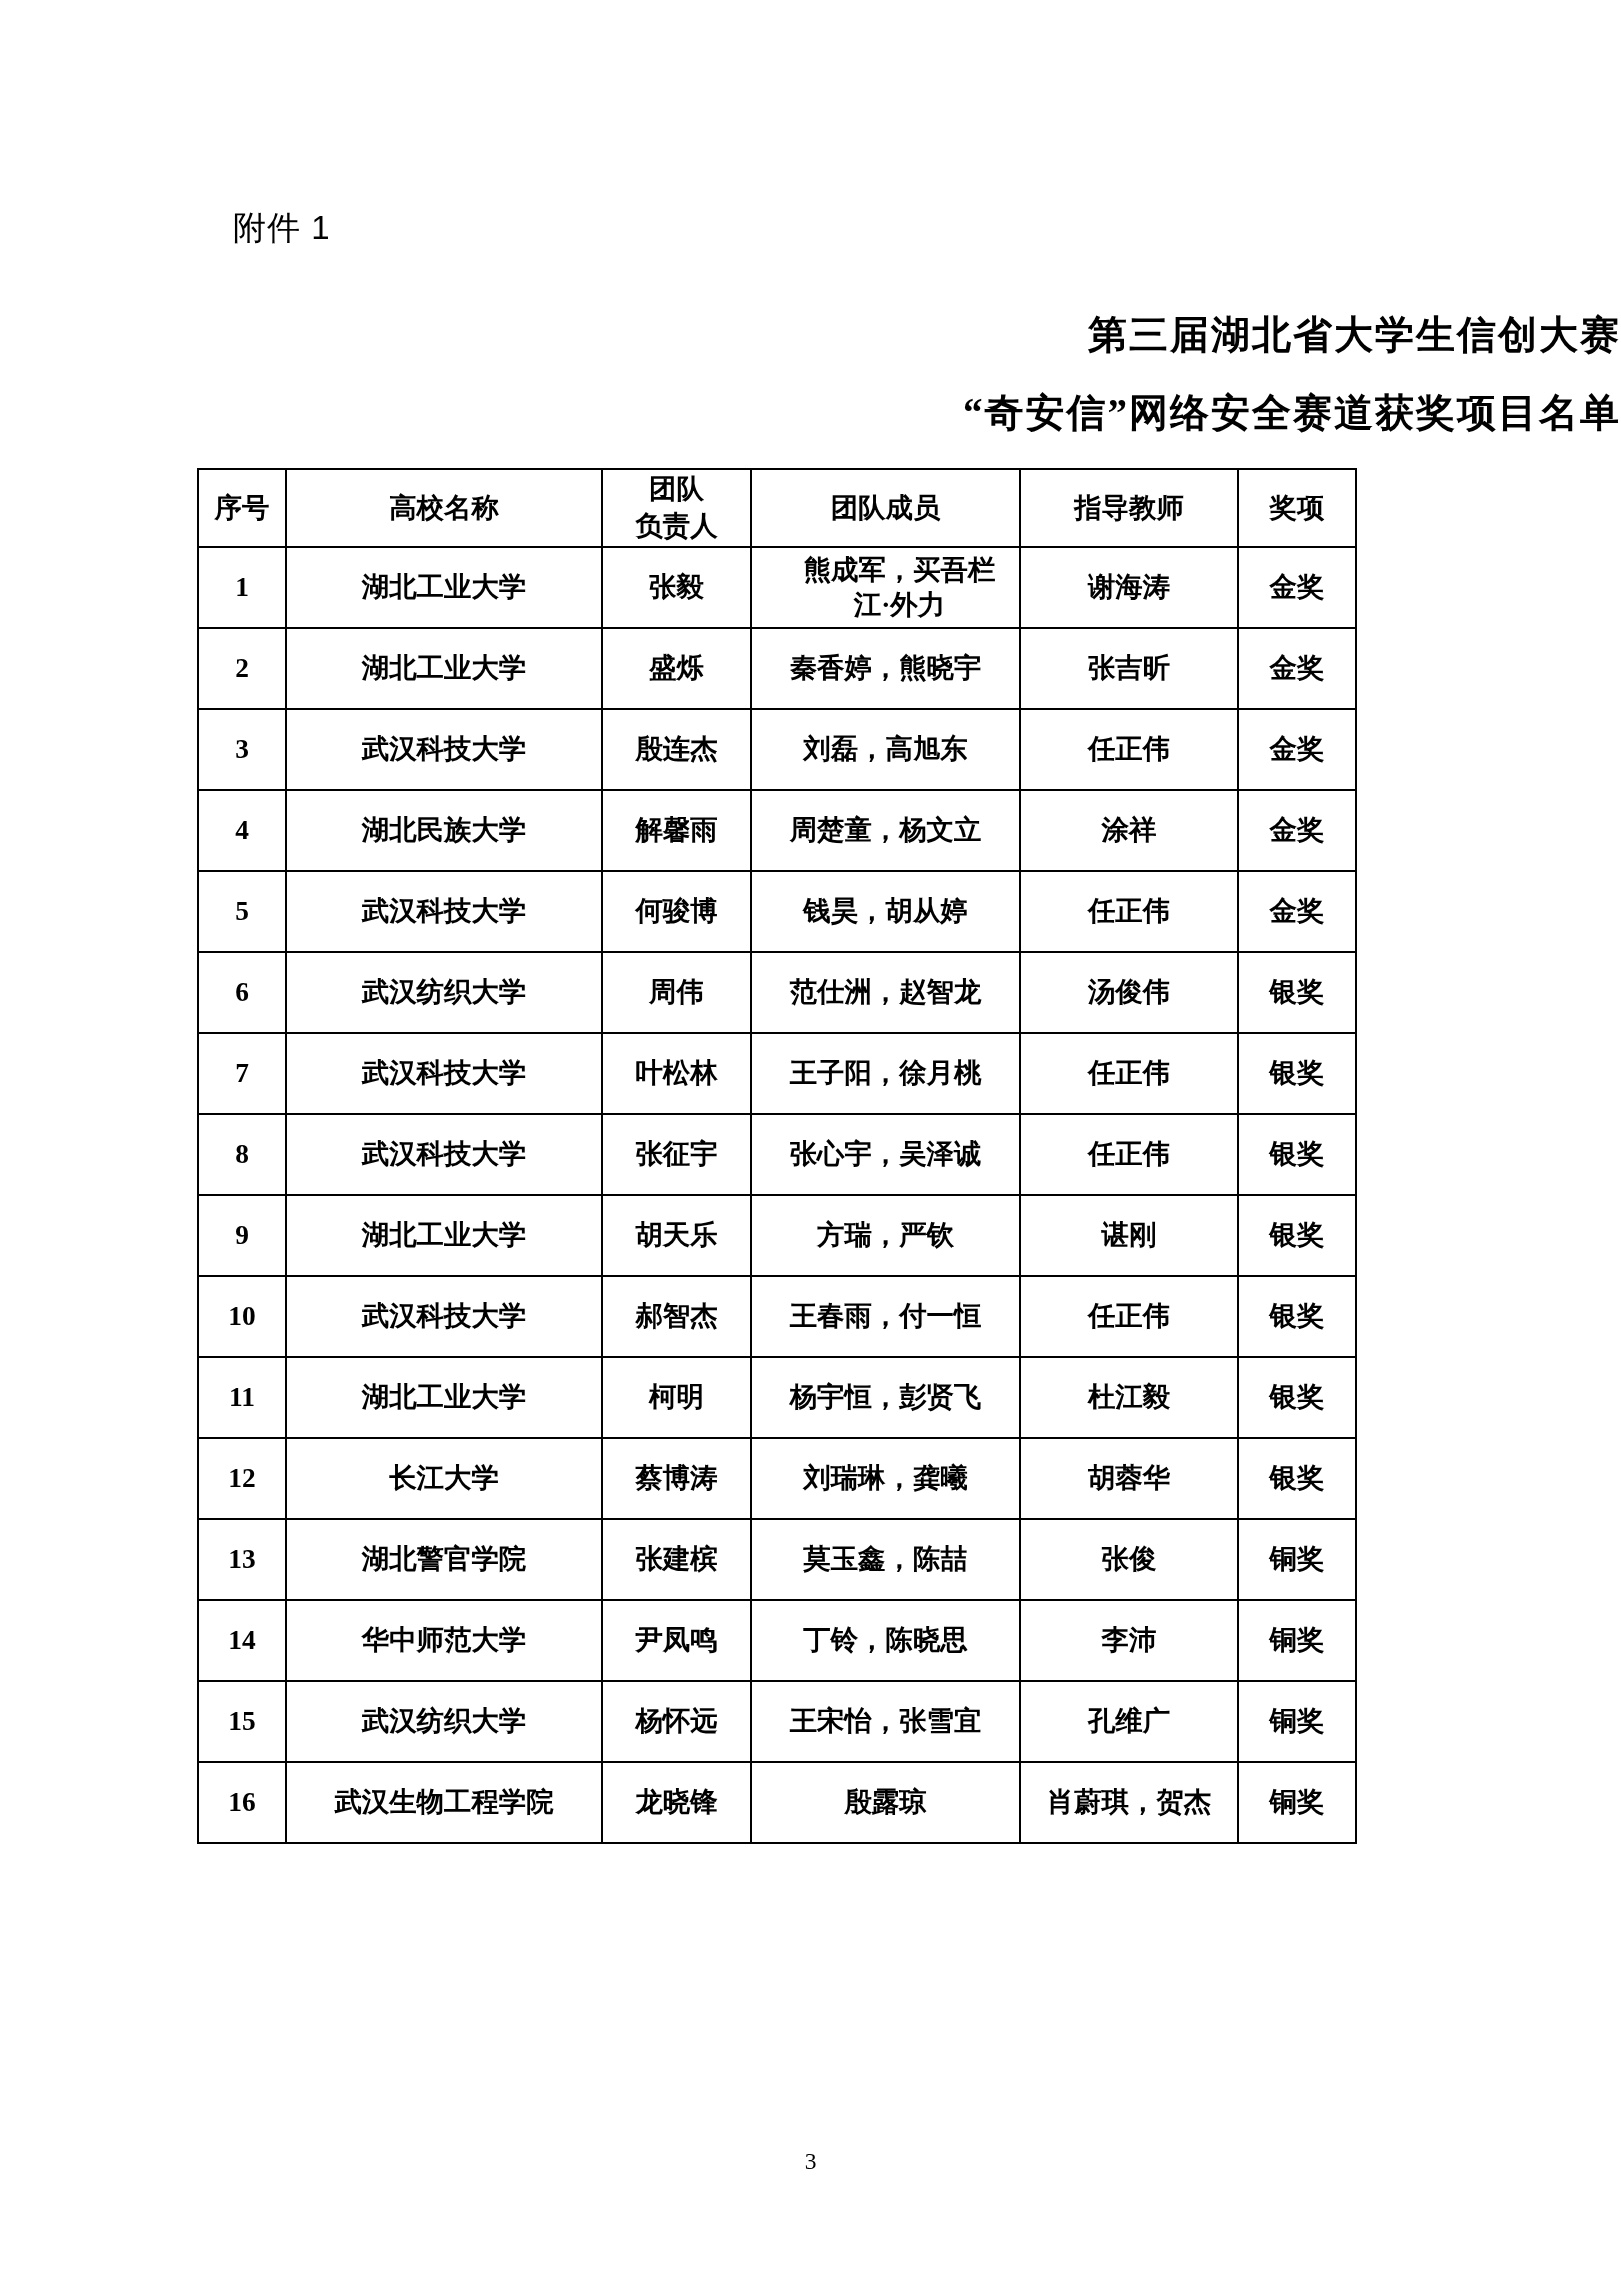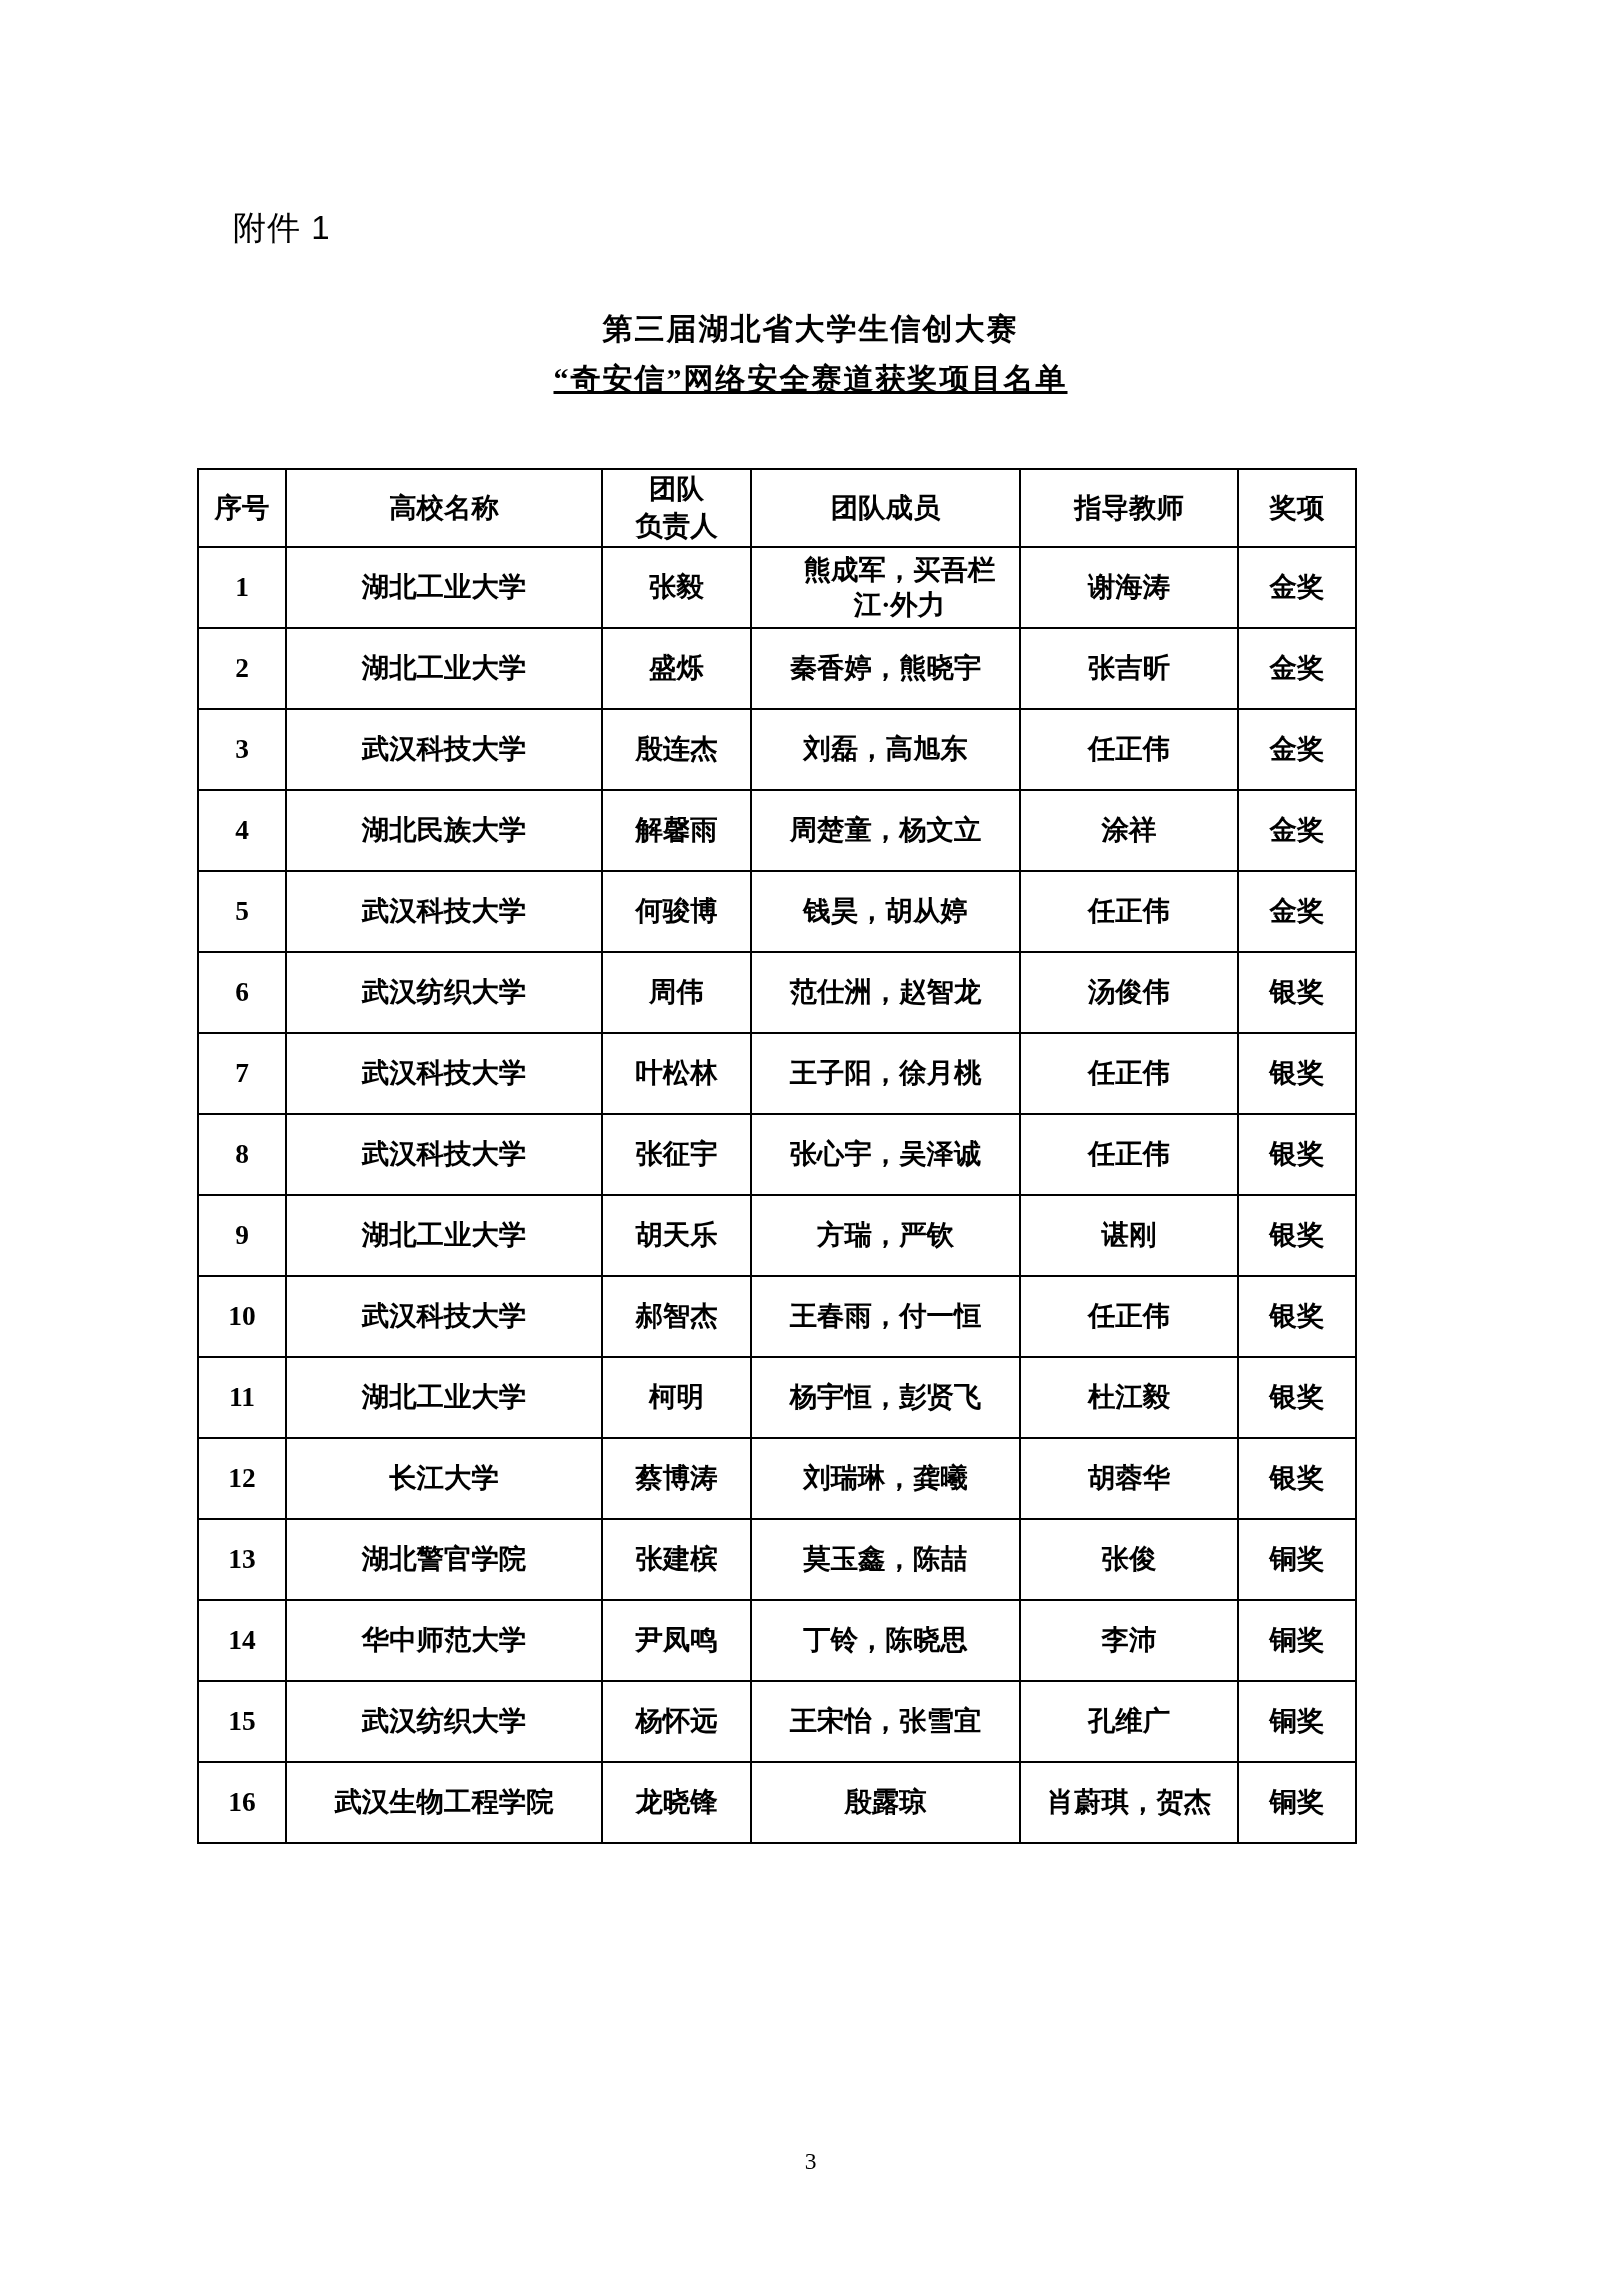--- a/index.html
+++ b/index.html
@@ -27,31 +27,30 @@
     top: 206px;
     font-size: 33px;
     letter-spacing: 1px;
     font-family: "Liberation Sans", "DejaVu Sans", sans-serif;
   }
   .doc-title {
     position: absolute;
     left: 0;
     right: 0;
     top: 306px;
-    text-align: center;
-    font-size: 30px;
+    text-align: right;
+    font-size: 39px;
     font-weight: bold;
     line-height: 1.5;
     letter-spacing: 2px;
     font-family: "Liberation Serif", "DejaVu Serif", serif;
   }
   .doc-title .line2 {
     display: block;
-    margin-top: 5px;
-    text-decoration: underline;
+    margin-top: 19px;
   }
   table.award-table {
     position: absolute;
     left: 197px;
     top: 468px;
     width: 975px;
     border-collapse: collapse;
     table-layout: fixed;
   }
   table.award-table td, table.award-table th {

